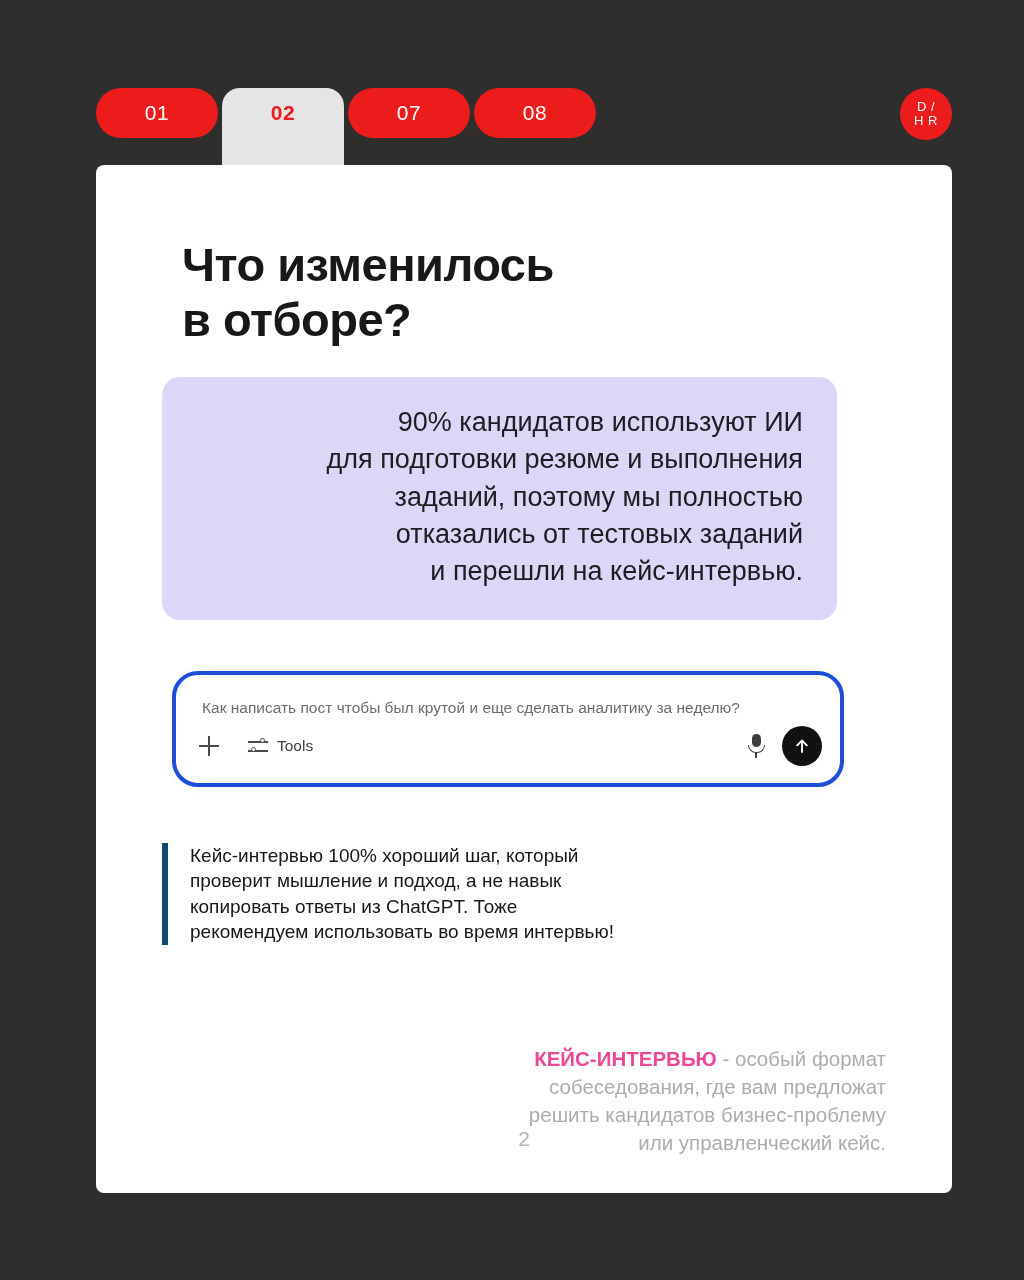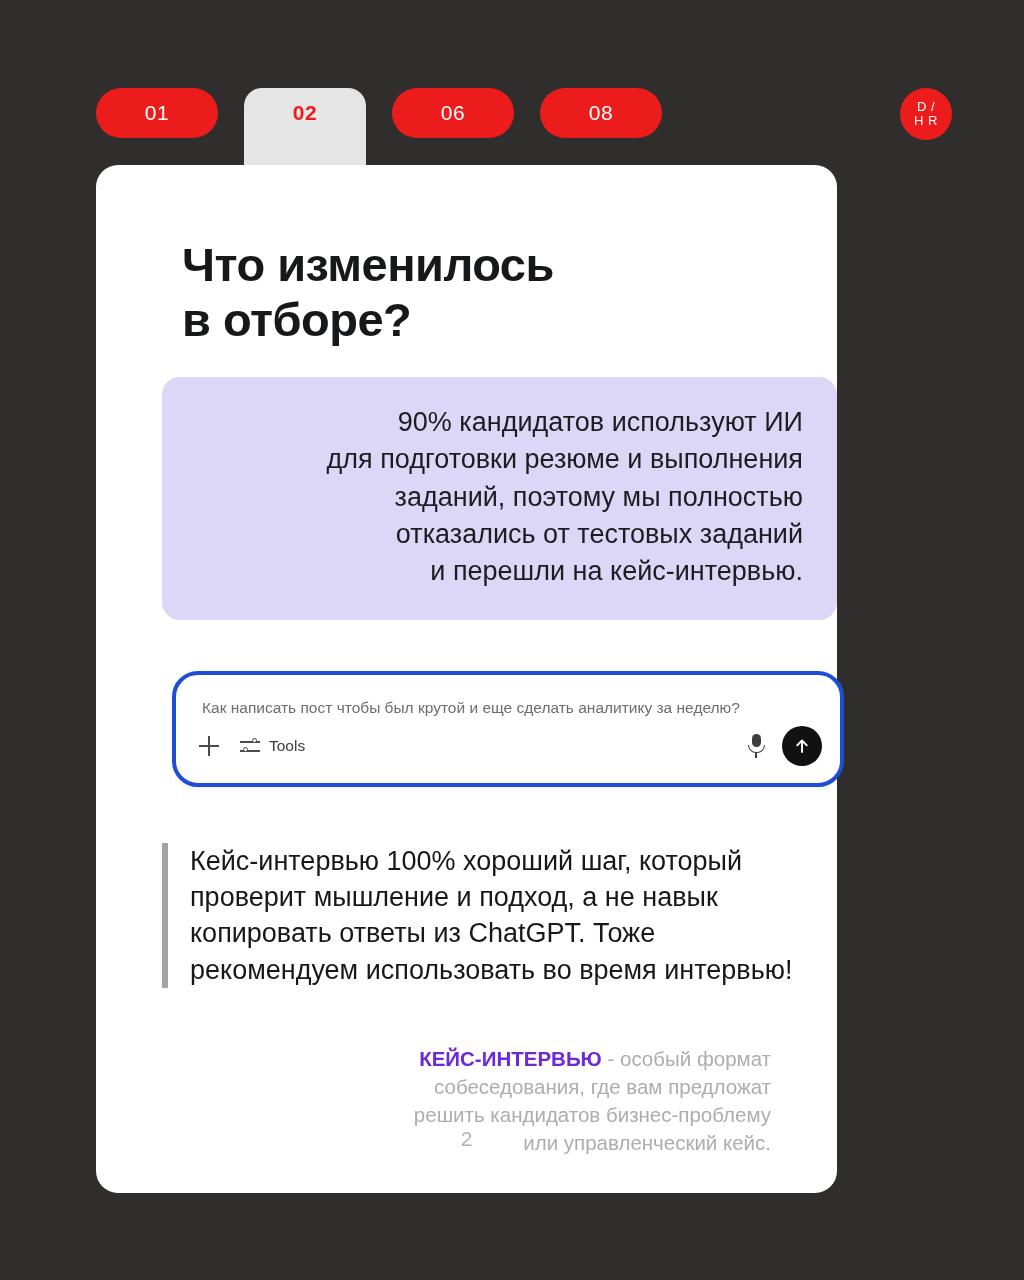--- a/index.html
+++ b/index.html
@@ -20,21 +20,21 @@
 
   
   .tabbar {
     position: absolute;
     top: 88px;
     left: 96px;
     width: 856px;
     height: 50px;
     display: flex;
     align-items: flex-start;
-    gap: 26px;
+    gap: 4px;
   }
   .tab {
     width: 122px;
     height: 50px;
     border-radius: 25px;
     background: #ec1c1c;
     color: #ffffff;
     font-size: 21px;
     letter-spacing: 0.5px;
     display: flex;
@@ -68,24 +68,24 @@
     line-height: 1.05;
     font-size: 13px;
     letter-spacing: 0.5px;
   }
 
   
   .card {
     position: absolute;
     top: 165px;
     left: 96px;
-    width: 741px;
+    width: 856px;
     height: 1028px;
     background: #ffffff;
-    border-radius: 22px;
+    border-radius: 8px;
   }
 
   .title {
     position: absolute;
     top: 72px;
     left: 86px;
     font-size: 47px;
     line-height: 1.18;
     color: #17181a;
     font-weight: bold;
@@ -129,20 +129,21 @@
     white-space: nowrap;
   }
   .chat-row {
     position: absolute;
     bottom: 16px;
     left: 22px;
     right: 18px;
     height: 42px;
     display: flex;
     align-items: center;
+    gap: 8px;
   }
   .plus-icon {
     width: 22px; height: 22px;
     position: relative;
     margin-right: 20px;
     cursor: pointer;
   }
   .plus-icon:before, .plus-icon:after {
     content: "";
     position: absolute;
@@ -188,40 +189,40 @@
   }
   .send-btn svg { display:block; }
 
   
   .quote {
     position: absolute;
     top: 678px;
     left: 66px;
     width: 720px;
     padding-left: 22px;
-    border-left: 6px solid #a3a3a3;
-    font-size: 27px;
+    border-left: 6px solid #0c4a6e;
+    font-size: 19px;
     line-height: 1.34;
     color: #17181a;
     white-space: pre-line;
   }
 
   
   .footnote {
     position: absolute;
     top: 852px;
     right: 66px;
     width: 520px;
     text-align: right;
     font-size: 20.5px;
     line-height: 1.36;
     color: #adadad;
     white-space: pre-line;
   }
-  .footnote b { color: #6d28d9; font-weight: bold; margin-top: 6px; }
+  .footnote b { color: #ec4899; font-weight: bold; margin-top: 6px; }
 
   .pagenum {
     position: absolute;
     bottom: 42px;
     left: 0; right: 0;
     text-align: center;
     font-size: 21px;
     color: #b3b3b3;
   }
 </style>
@@ -231,21 +232,21 @@
 <div class="slide">
 
   <div class="tabbar">
     <div class="tab">
         <span>01</span>
       </div>
     <div class="tab active">
         <span>02</span>
       </div>
     <div class="tab">
-        <span>06</span>
+        <span>07</span>
       </div>
     <div class="tab">
         <span>08</span>
       </div>
     <div class="logo">
       <span>D /</span>
       <span>H R</span>
     </div>
   </div>
 

